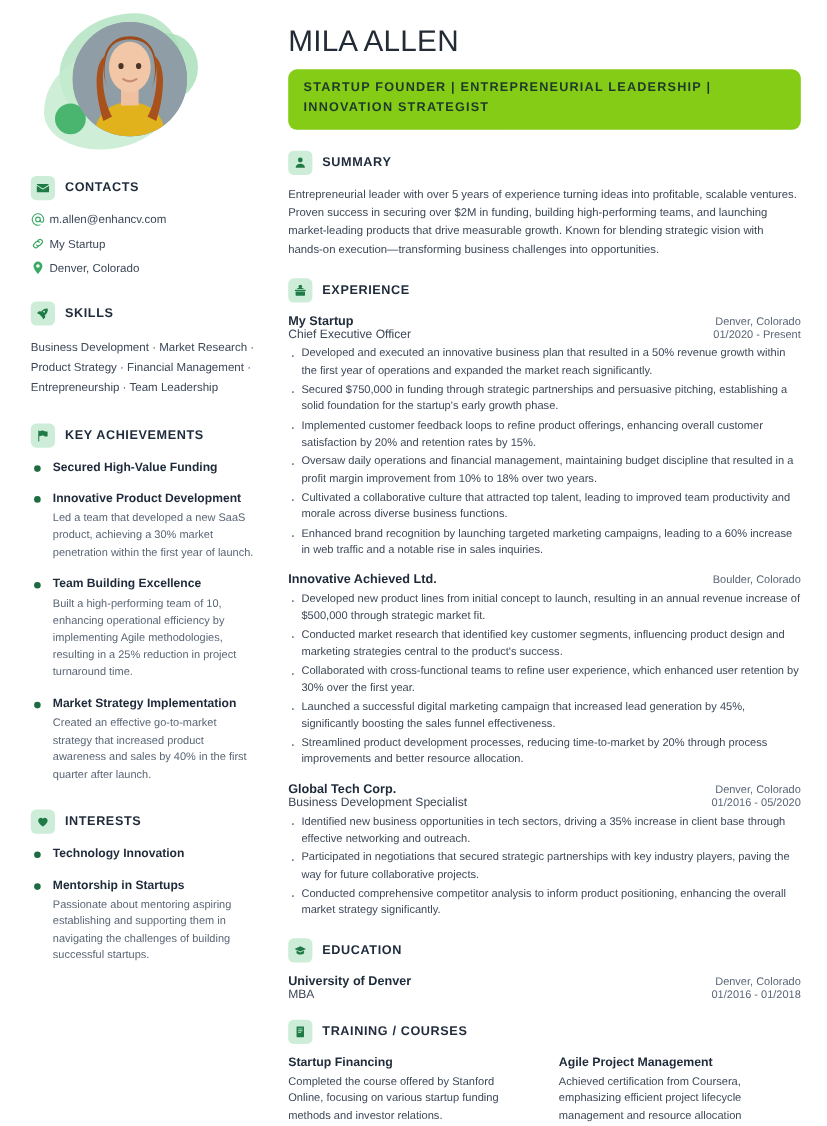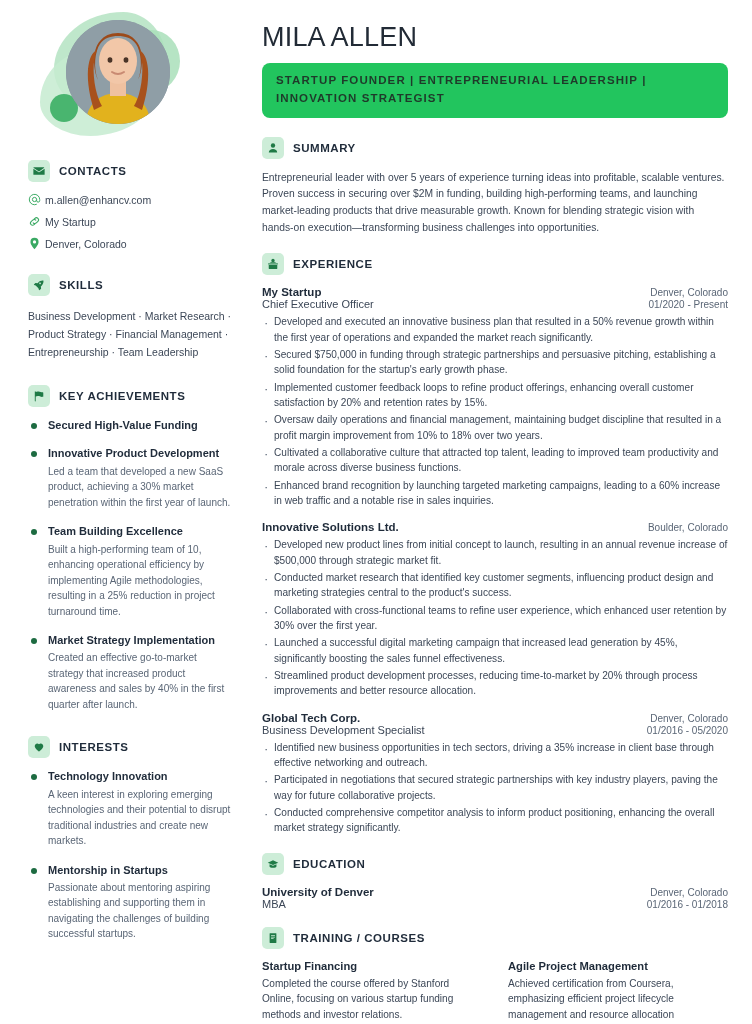--- a/index.html
+++ b/index.html
@@ -145,21 +145,21 @@
     padding: 22px 24px 16px 10px;
   }
   .name {
     font-size: 27px;
     font-weight: normal;
     letter-spacing: .2px;
     color: #222b36;
     margin-bottom: 10px;
   }
   .headline {
-    background: #22c55e;
+    background: #84cc16;
     border-radius: 8px;
     padding: 9px 14px 10px 14px;
     font-size: 11.5px;
     font-weight: bold;
     letter-spacing: 1.1px;
     line-height: 1.55;
     color: #1f3a2a;
     text-transform: uppercase;
     margin-bottom: 19px;
   }
@@ -345,21 +345,20 @@
           <svg width="12" height="12" viewBox="0 0 16 16" fill="currentColor">
               <path d="M8 14s-5.7-3.6-5.7-7.4A3.3 3.3 0 0 1 8 4.3a3.3 3.3 0 0 1 5.7 2.3C13.7 10.4 8 14 8 14z"></path>
             </svg>
         </span>
         <span class="sec-title">INTERESTS</span>
       </div>
 
       <div class="item">
         <span class="item-dot"></span>
         <div class="item-title">Technology Innovation</div>
-        <div class="item-desc">A keen interest in exploring emerging technologies and their potential to disrupt traditional industries and create new markets.</div>
       </div>
       <div class="item">
         <span class="item-dot"></span>
         <div class="item-title">Mentorship in Startups</div>
         <div class="item-desc">Passionate about mentoring aspiring establishing and supporting them in navigating the challenges of building successful startups.</div>
       </div>
 
     </section>
   </aside>
 
@@ -408,21 +407,21 @@
           <li>Secured $750,000 in funding through strategic partnerships and persuasive pitching, establishing a solid foundation for the startup's early growth phase.</li>
           <li>Implemented customer feedback loops to refine product offerings, enhancing overall customer satisfaction by 20% and retention rates by 15%.</li>
           <li>Oversaw daily operations and financial management, maintaining budget discipline that resulted in a profit margin improvement from 10% to 18% over two years.</li>
           <li>Cultivated a collaborative culture that attracted top talent, leading to improved team productivity and morale across diverse business functions.</li>
           <li>Enhanced brand recognition by launching targeted marketing campaigns, leading to a 60% increase in web traffic and a notable rise in sales inquiries.</li>
         </ul>
       </div>
 
       <div class="job">
         <div class="job-row">
-          <span class="job-org">Innovative Solutions Ltd.</span>
+          <span class="job-org">Innovative Achieved Ltd.</span>
           <span class="job-meta">Boulder, Colorado</span>
         </div>
         <ul class="bullets">
           <li>Developed new product lines from initial concept to launch, resulting in an annual revenue increase of $500,000 through strategic market fit.</li>
           <li>Conducted market research that identified key customer segments, influencing product design and marketing strategies central to the product's success.</li>
           <li>Collaborated with cross-functional teams to refine user experience, which enhanced user retention by 30% over the first year.</li>
           <li>Launched a successful digital marketing campaign that increased lead generation by 45%, significantly boosting the sales funnel effectiveness.</li>
           <li>Streamlined product development processes, reducing time-to-market by 20% through process improvements and better resource allocation.</li>
         </ul>
       </div>

